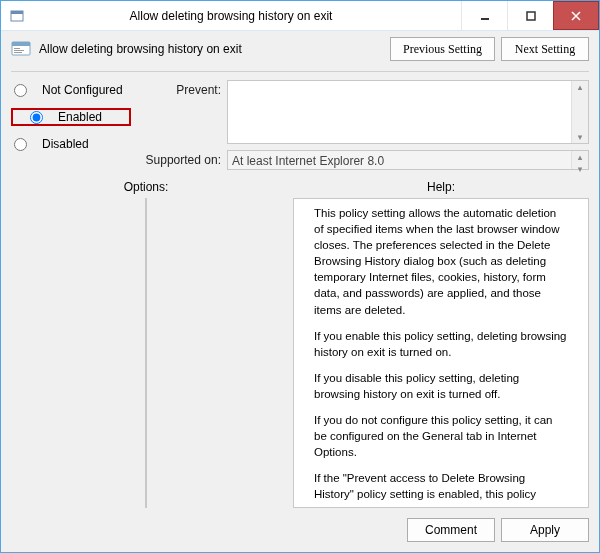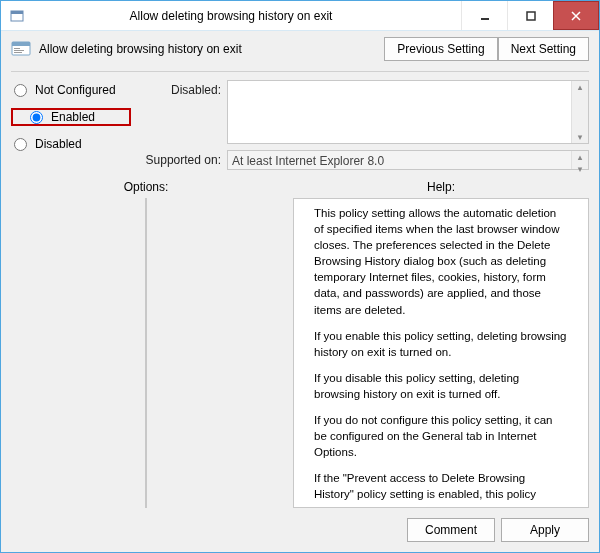--- a/index.html
+++ b/index.html
@@ -74,21 +74,22 @@
   }
   .header-icon {
     width: 20px; height: 18px;
     display:flex;align-items:center;justify-content:center;
     flex-shrink:0;
   }
   .header-title { font-size: 12px; }
   .nav-btns {
     margin-left: auto;
     display: flex;
-    gap: 0;
+    gap: 6px;
+    font-family: Liberation Serif, serif;
   }
   .btn {
     height: 24px;
     padding: 0 12px;
     background: #fdfdfd;
     border: 1px solid #acacac;
     font-size: 12px;
     font-family: inherit;
     cursor: pointer;
     min-width: 88px;
@@ -104,21 +105,21 @@
   .radios {
     width: 120px;
     display: flex;
     flex-direction: column;
     gap: 10px;
     padding-top: 2px;
   }
   .radio-line {
     display: flex;
     align-items: center;
-    gap: 8px;
+    gap: 15px;
     padding:1px 3px;
   }
   .radio-line.highlight {
     border: 2px solid #c00000;
     padding:0px 17px;
   }
   .radio-line input { margin:0; }
   .fields {
     flex: 1;
     display: flex;
@@ -264,21 +265,21 @@
           <span>Enabled</span>
         </label>
         <label class="radio-line">
           <input type="radio" name="state" style="">
           <span>Disabled</span>
         </label>
       </div>
 
       <div class="fields">
         <div class="field-row">
-          <div class="field-label">Disabled:</div>
+          <div class="field-label">Prevent:</div>
           <div class="textarea-wrap" style="height:64px">
             <textarea class="textarea" style=""></textarea>
             <div class="scroll-stub">
                 <span>▴</span>
                 <span>▾</span>
               </div>
           </div>
         </div>
         <div class="field-row">
           <div class="field-label">Supported on:</div>

